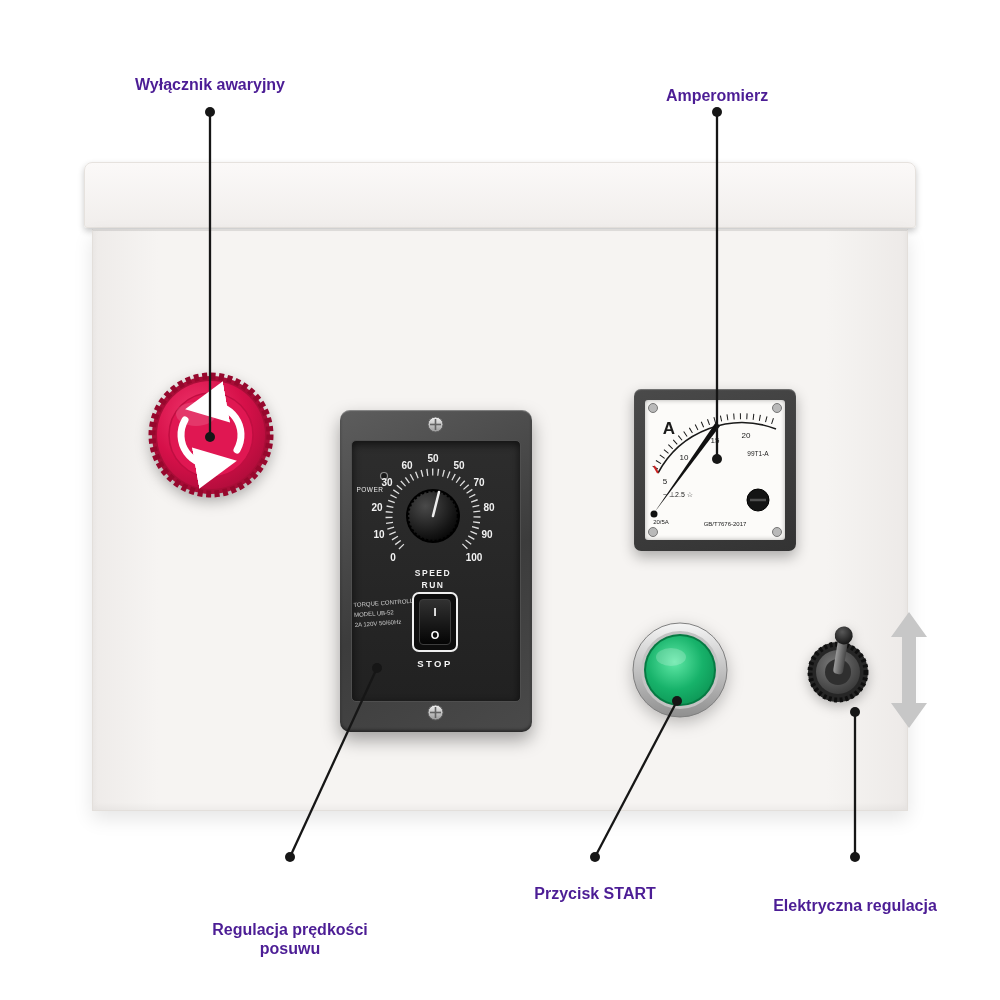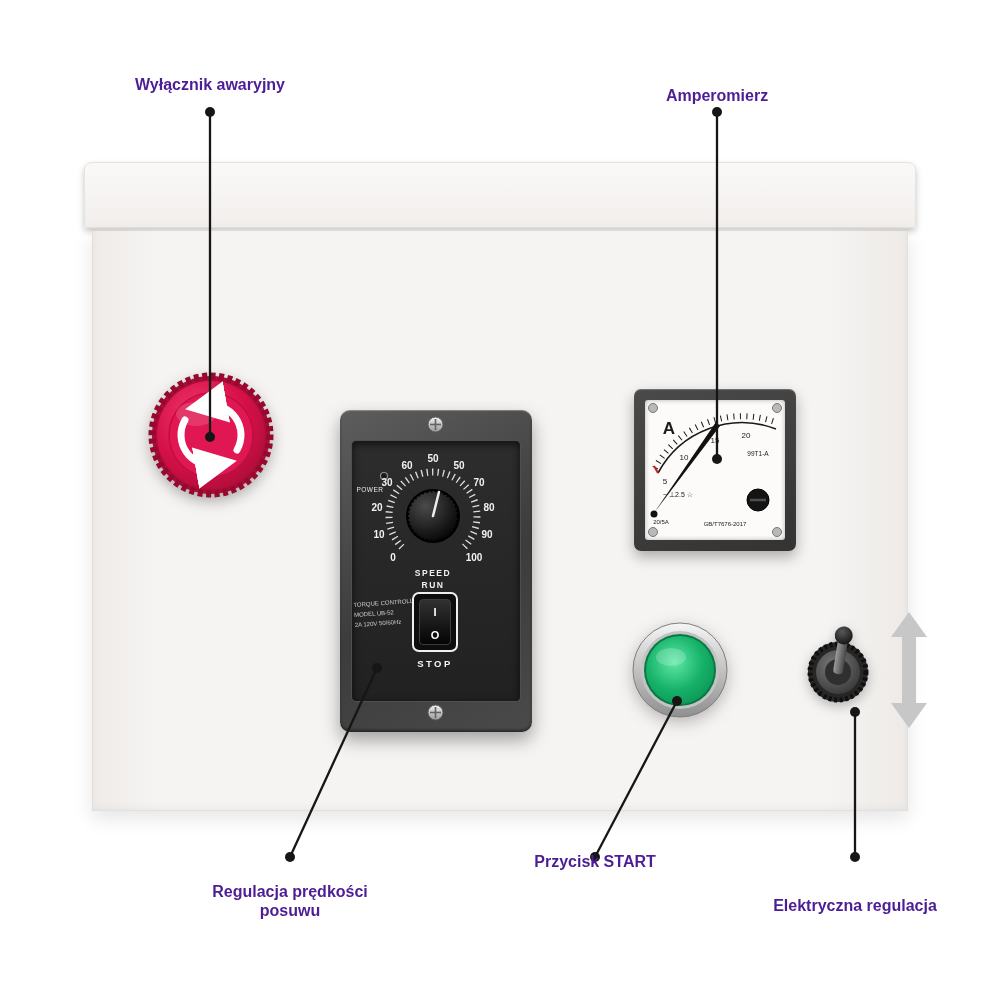--- a/index.html
+++ b/index.html
@@ -254,22 +254,22 @@
         <circle cx="377" cy="668" r="5"></circle>
       <circle cx="595" cy="857" r="5"></circle>
         <circle cx="677" cy="701" r="5"></circle>
       <circle cx="855" cy="857" r="5"></circle>
         <circle cx="855" cy="712" r="5"></circle>
     </g>
   </svg>
 
   <div class="callout-label" style="left:210px;top:85px">Wyłącznik awaryjny</div>
   <div class="callout-label" style="left:717px;top:96px">Amperomierz</div>
-  <div class="callout-label" style="left:290px;top:902px">
+  <div class="callout-label" style="left:290px;top:940px">
     <span>Regulacja prędkości</span><br>
     <span>posuwu</span>
   </div>
-  <div class="callout-label" style="left:595px;top:862px">Przycisk START</div>
+  <div class="callout-label" style="left:595px;top:894px">Przycisk START</div>
   <div class="callout-label" style="left:855px;top:906px">
     <span>Elektryczna regulacja</span><br>
   </div>
 
 </div>
 
 </body></html>

